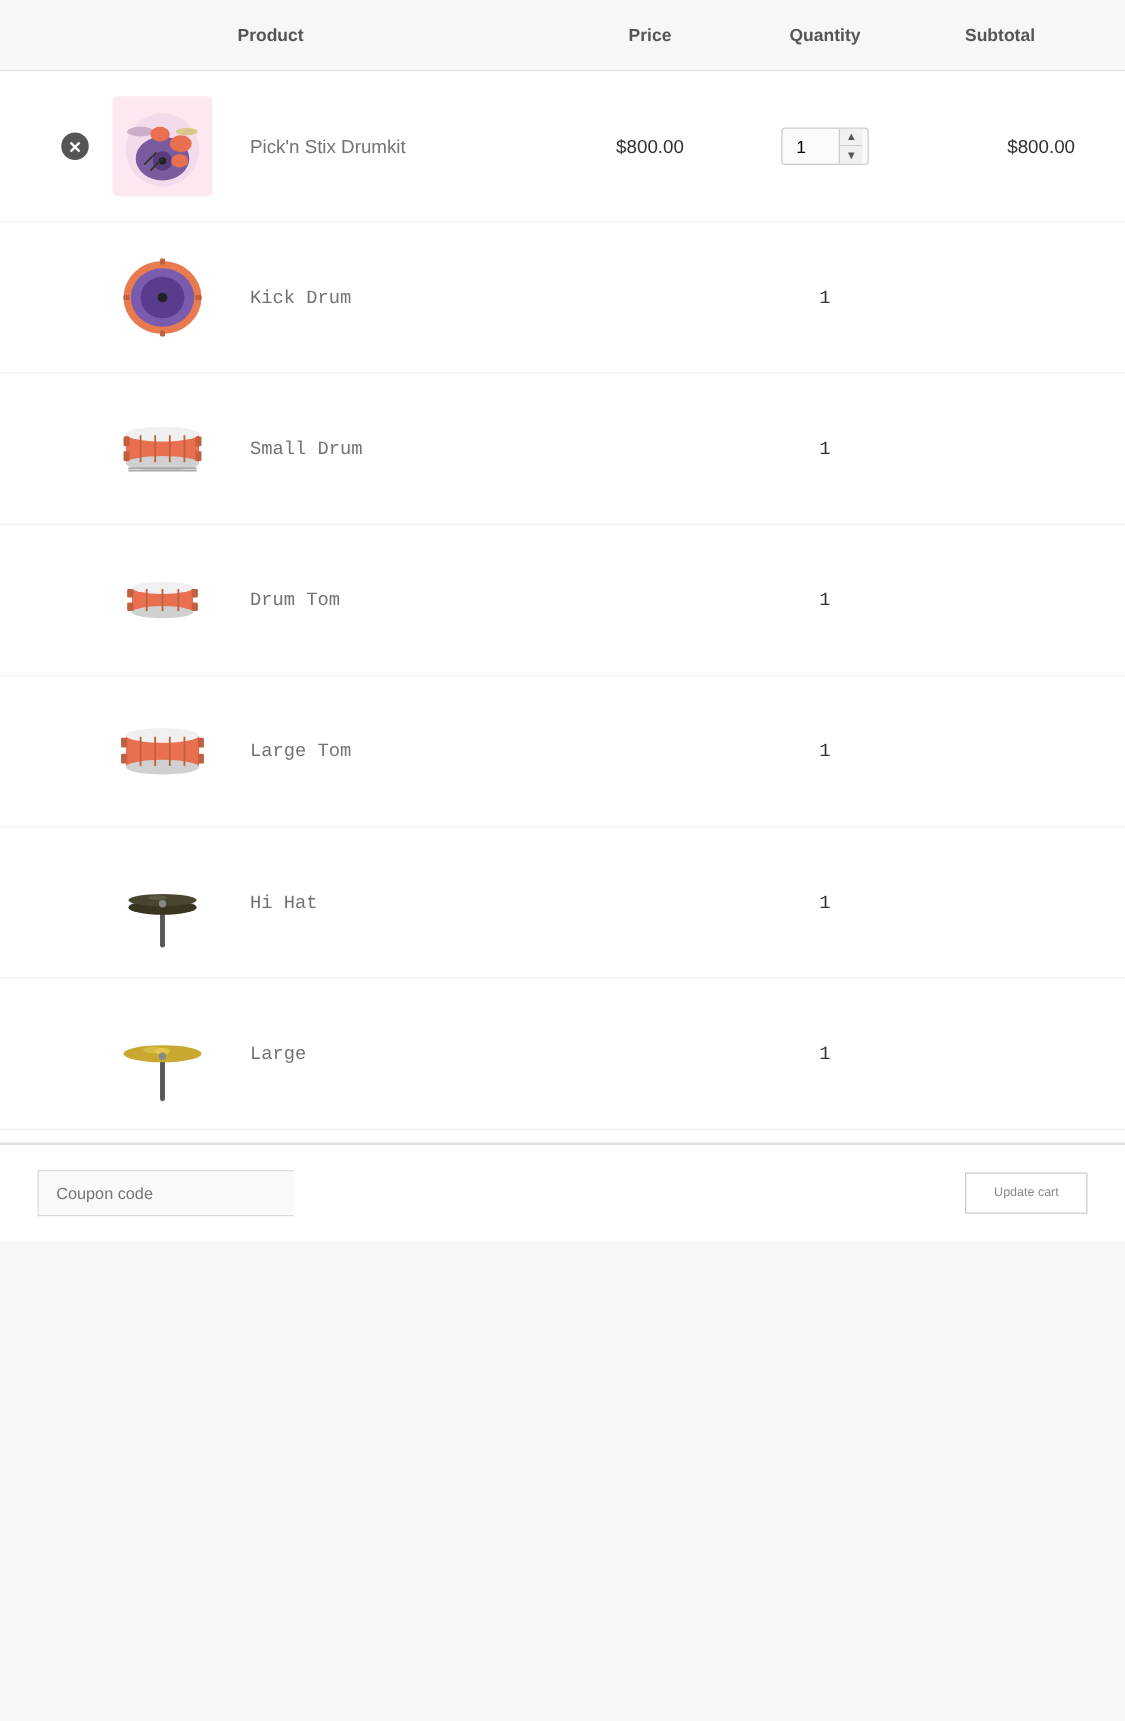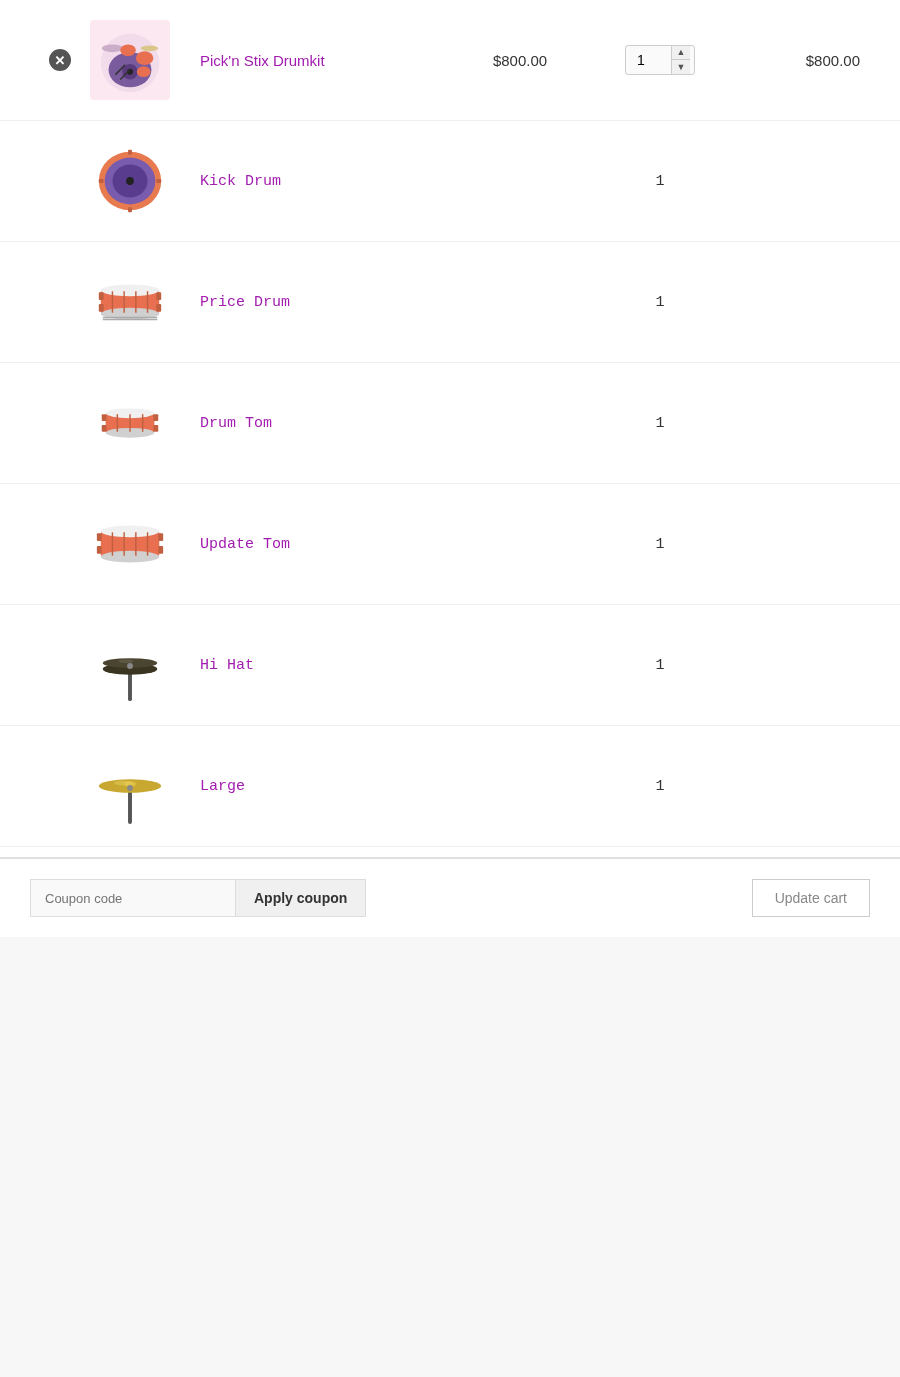--- a/index.html
+++ b/index.html
@@ -77,21 +77,21 @@
       align-items: center;
       justify-content: center;
     }
     .product-image svg, .product-image .img-placeholder {
       width: 78px;
       height: 78px;
     }
 
     .product-name {
       font-size: 15px;
-      color: #a21caf;
+      color: #737373;
       padding-left: 10px;
     }
 
     .product-price {
       text-align: center;
       font-size: 15px;
       color: #333;
     }
 
     .quantity-cell {
@@ -182,21 +182,21 @@
       padding: 10px 18px;
       font-size: 14px;
       font-weight: 700;
       color: #333;
       cursor: pointer;
     }
     .update-cart-btn {
       background: transparent;
       border: 1px solid #ccc;
       padding: 10px 22px;
-      font-size: 14px;
+      font-size: 10px;
       color: #888;
       cursor: pointer;
     }
 
     
     .drum-img-wrapper {
       background: #fce8f0;
       border-radius: 4px;
       width: 80px;
       height: 80px;
@@ -204,20 +204,28 @@
       align-items: center;
       justify-content: center;
       overflow: hidden;
     }
   </style>
 </head>
 <body>
 
 <div class="cart-container">
 
+  <div class="cart-header">
+    <div class="cart-header-cell"></div>
+    <div class="cart-header-cell"></div>
+    <div class="cart-header-cell product-col">Product</div>
+    <div class="cart-header-cell">Price</div>
+    <div class="cart-header-cell">Quantity</div>
+    <div class="cart-header-cell">Subtotal</div>
+  </div>
 
   <div class="cart-row">
     <div class="remove-btn">
       <div class="remove-icon">✕</div>
     </div>
     <div class="product-image drum-img-wrapper">
 
       <svg viewBox="0 0 80 80" xmlns="http://www.w3.org/2000/svg" width="78" height="78">
 
         <circle cx="40" cy="43" r="30" fill="#e8d0e8" opacity="0.5"></circle>
@@ -294,21 +302,21 @@
         <rect x="67" y="30" width="5" height="8" rx="1" fill="#c06040"></rect>
         <rect x="8" y="42" width="5" height="8" rx="1" fill="#c06040"></rect>
         <rect x="67" y="42" width="5" height="8" rx="1" fill="#c06040"></rect>
 
         <line x1="22" y1="29" x2="22" y2="51" stroke="#c06040" stroke-width="1.5"></line>
         <line x1="34" y1="29" x2="34" y2="51" stroke="#c06040" stroke-width="1.5"></line>
         <line x1="46" y1="29" x2="46" y2="51" stroke="#c06040" stroke-width="1.5"></line>
         <line x1="58" y1="29" x2="58" y2="51" stroke="#c06040" stroke-width="1.5"></line>
       </svg>
     </div>
-    <div class="product-name">Price Drum</div>
+    <div class="product-name">Small Drum</div>
     <div class="product-price"></div>
     <div class="qty-only">1</div>
     <div class="subtotal-cell"></div>
   </div>
 
   <div class="cart-row sub-item">
     <div></div>
     <div class="product-image">
       <svg viewBox="0 0 80 80" xmlns="http://www.w3.org/2000/svg" width="78" height="78">
 
@@ -349,21 +357,21 @@
         <rect x="69" y="29" width="5" height="8" rx="1" fill="#c06040"></rect>
         <rect x="6" y="42" width="5" height="8" rx="1" fill="#c06040"></rect>
         <rect x="69" y="42" width="5" height="8" rx="1" fill="#c06040"></rect>
 
         <line x1="22" y1="28" x2="22" y2="52" stroke="#c06040" stroke-width="1.5"></line>
         <line x1="34" y1="28" x2="34" y2="52" stroke="#c06040" stroke-width="1.5"></line>
         <line x1="46" y1="28" x2="46" y2="52" stroke="#c06040" stroke-width="1.5"></line>
         <line x1="58" y1="28" x2="58" y2="52" stroke="#c06040" stroke-width="1.5"></line>
       </svg>
     </div>
-    <div class="product-name">Update Tom</div>
+    <div class="product-name">Large Tom</div>
     <div class="product-price"></div>
     <div class="qty-only">1</div>
     <div class="subtotal-cell"></div>
   </div>
 
   <div class="cart-row sub-item">
     <div></div>
     <div class="product-image">
       <svg viewBox="0 0 80 80" xmlns="http://www.w3.org/2000/svg" width="78" height="78">
 
@@ -402,18 +410,17 @@
     </div>
     <div class="product-name">Large</div>
     <div class="product-price"></div>
     <div class="qty-only">1</div>
     <div class="subtotal-cell"></div>
   </div>
 
   <div class="cart-footer">
     <div class="coupon-section">
       <input class="coupon-input" type="text" placeholder="Coupon code" style="">
-      <button class="apply-coupon-btn">Apply coupon</button>
     </div>
     <button class="update-cart-btn">Update cart</button>
   </div>
 
 </div>
 
 </body></html>

